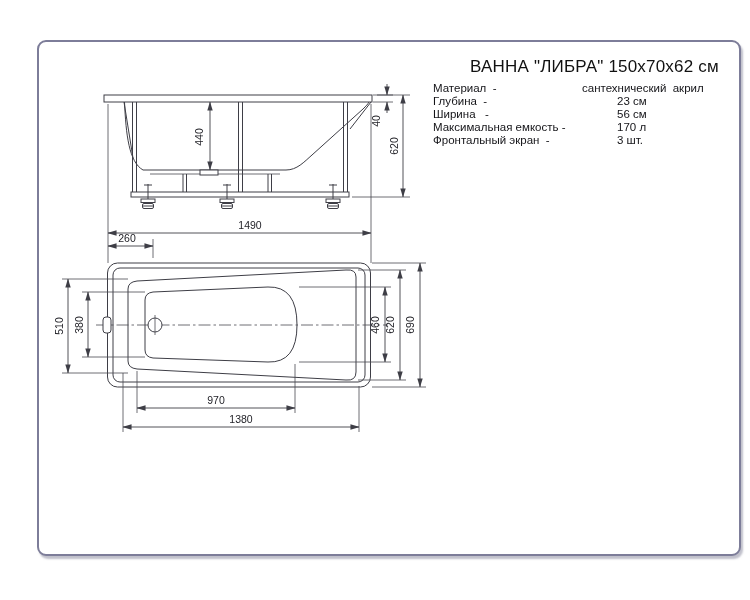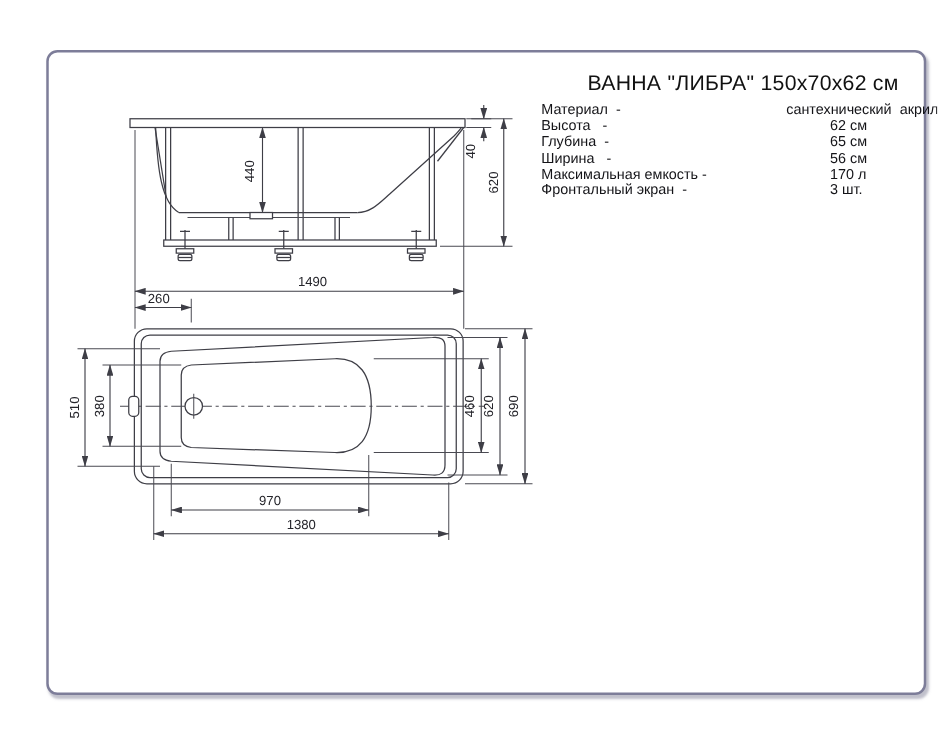--- a/index.html
+++ b/index.html
@@ -13,21 +13,21 @@
     box-shadow:2px 3px 2px rgba(140,140,160,.55);
   }
   .title{
     position:absolute;left:470px;top:57px;width:270px;
     font-size:17px;font-weight:400;letter-spacing:.2px;color:#111;
     white-space:pre;
   }
   .specs{position:absolute;left:433px;top:82px;width:300px;}
   .spec-row{position:relative;height:12.9px;line-height:12.9px;font-size:11.5px;padding-left:20px;}
   .spec-label{position:absolute;left:0;white-space:pre;color:#141418;}
-  .spec-value{position:absolute;left:184px;white-space:pre;color:#141418;margin-left:47px;}
+  .spec-value{position:absolute;left:184px;white-space:pre;color:#141418;}
   .spec-value.v-wide{left:149px;}
   svg{position:absolute;left:0;top:0;}
   .ln{stroke:#3e3e46;stroke-width:1;fill:none;stroke-linecap:butt;}
   .wht{fill:#fff;stroke:#3e3e46;stroke-width:1;}
   .thin{stroke:#4a4a52;stroke-width:.8;fill:none;}
   .dml{stroke:#3e3e46;stroke-width:.9;fill:none;}
   .dim-t{font:10.5px "Liberation Sans",sans-serif;fill:#24242a;}
 </style>
 </head>
 <body>
@@ -36,26 +36,22 @@
   <div class="frame"></div>
 
   <div class="title">ВАННА "ЛИБРА" 150х70х62 см</div>
 
   <div class="specs">
     <div class="spec-row">
       <span class="spec-label">Материал  -</span>
       <span class="spec-value v-wide">сантехнический  акрил</span>
     </div>
     <div class="spec-row">
-      <span class="spec-label">Высота   -</span>
-      <span class="spec-value">62 см</span>
-    </div>
-    <div class="spec-row">
       <span class="spec-label">Глубина  -</span>
-      <span class="spec-value">65 см</span>
+      <span class="spec-value">23 см</span>
     </div>
     <div class="spec-row">
       <span class="spec-label">Ширина   -</span>
       <span class="spec-value">56 см</span>
     </div>
     <div class="spec-row">
       <span class="spec-label">Максимальная емкость -</span>
       <span class="spec-value">170 л</span>
     </div>
     <div class="spec-row">

